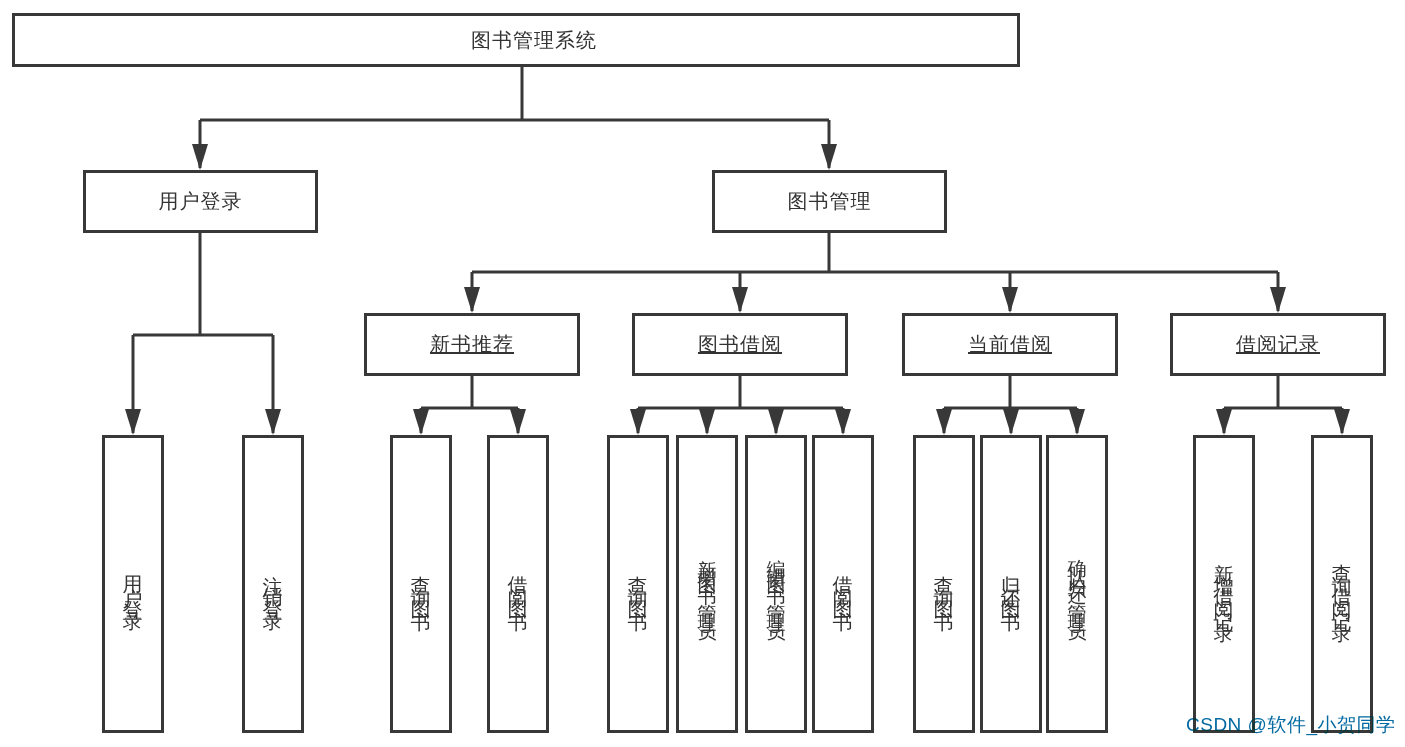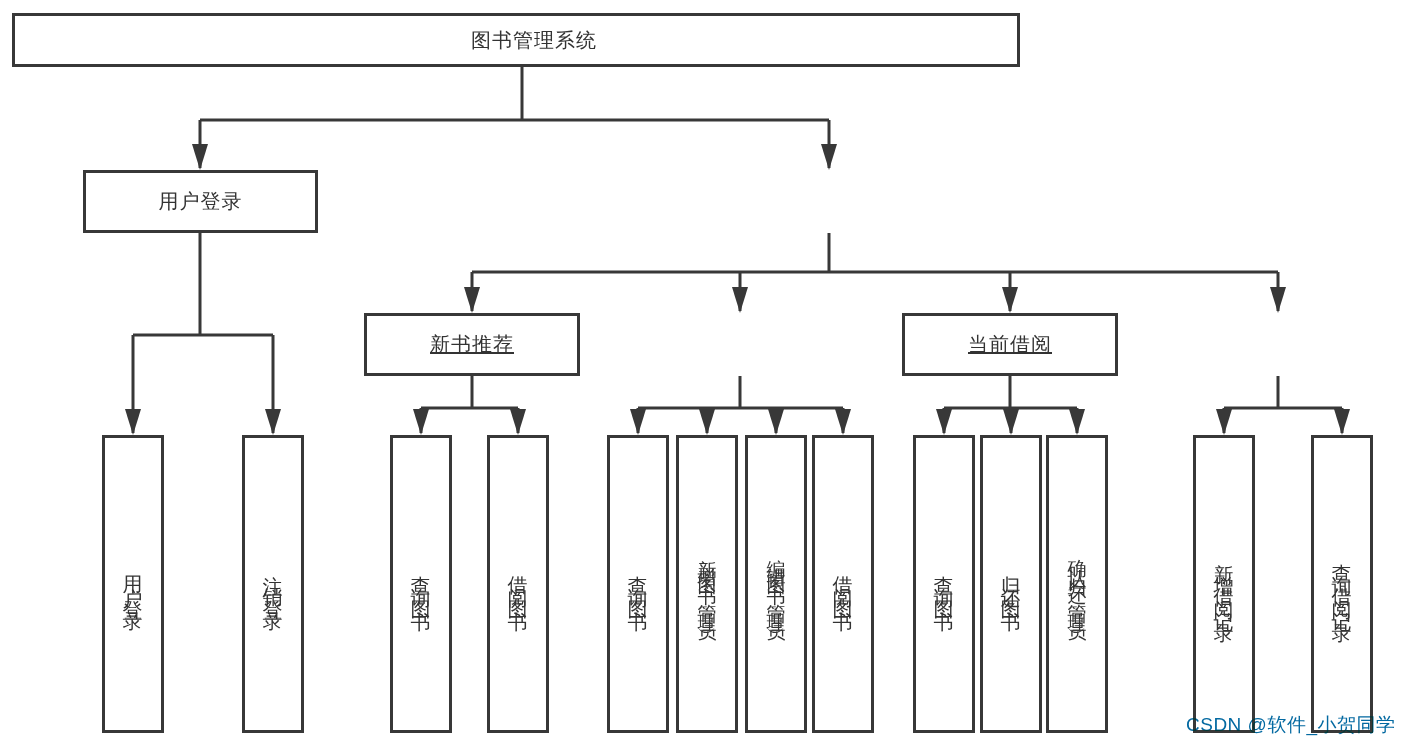--- a/index.html
+++ b/index.html
@@ -100,23 +100,26 @@
       <polygon points="1003,409 1019,409 1011,435"></polygon>
       <polygon points="1069,409 1085,409 1077,435"></polygon>
       <polygon points="1216,409 1232,409 1224,435"></polygon>
       <polygon points="1334,409 1350,409 1342,435"></polygon>
     </g>
   </svg>
 
   <div class="box title">图书管理系统</div>
 
   <div class="box lvl2" style="left:83px;">用户登录</div>
+  <div class="box lvl2" style="left:712px;">图书管理</div>
 
   <div class="box lvl3" style="left:364px;">新书推荐</div>
+  <div class="box lvl3" style="left:632px;">图书借阅</div>
   <div class="box lvl3" style="left:902px;">当前借阅</div>
+  <div class="box lvl3" style="left:1170px;">借阅记录</div>
 
   <div class="leaf" style="left:102px;">用户登录</div>
   <div class="leaf" style="left:242px;">注销登录</div>
 
   <div class="leaf" style="left:390px;">查询图书</div>
   <div class="leaf" style="left:487px;">借阅图书</div>
 
   <div class="leaf" style="left:607px;">查询图书</div>
   <div class="leaf tight" style="left:676px;">新增图书（管理员）</div>
   <div class="leaf tight" style="left:745px;">编辑图书（管理员）</div>

